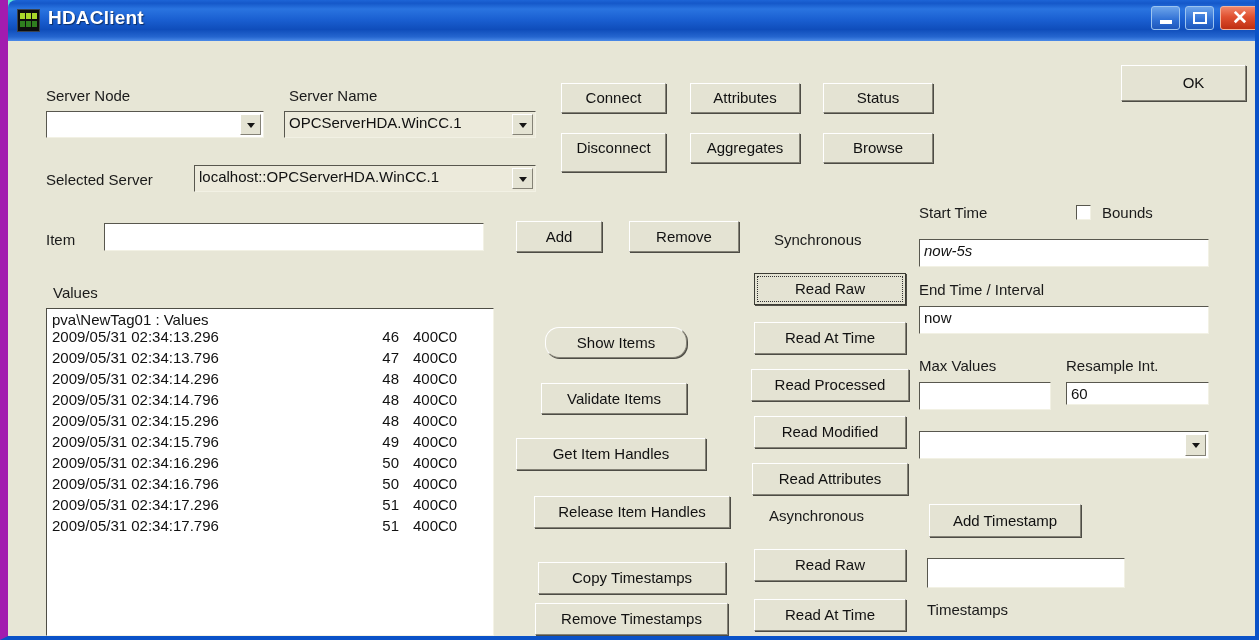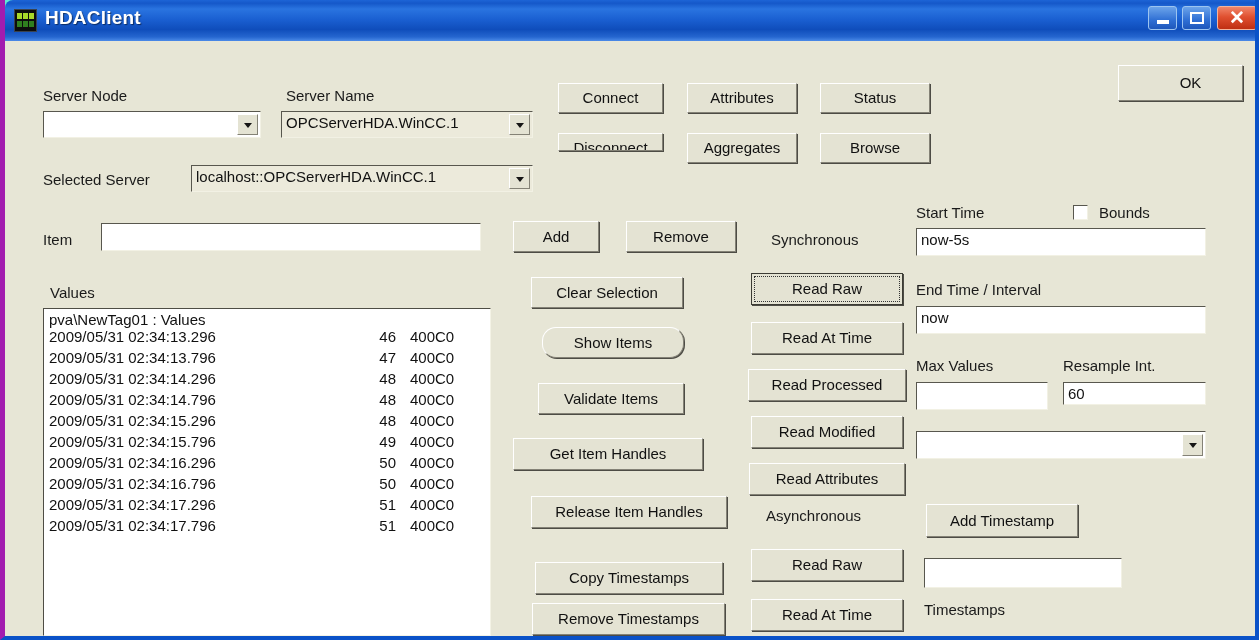--- a/index.html
+++ b/index.html
@@ -11,21 +11,21 @@
     font-family: "Liberation Sans", sans-serif;
     overflow: hidden;
   }
 
   
   #window {
     position: absolute;
     left: 0; top: 0;
     width: 1259px; height: 640px;
     box-sizing: border-box;
-    border-left: 5px solid #a21caf;
+    border-left: 8px solid #a21caf;
     border-right: 4px solid #0a52c8;
     border-bottom: 4px solid #0a52c8;
     background: #5eead4;
     overflow: hidden;
   }
 
   
   #titlebar {
     position: absolute;
     left: 0; top: 0;
@@ -298,21 +298,21 @@
 
     <div class="btn" style="left:553px; top:42px; width:105px; height:30px; line-height:28px;">
       <span>Connect</span>
     </div>
     <div class="btn" style="left:682px; top:42px; width:110px; height:30px; line-height:28px;">
       <span>Attributes</span>
     </div>
     <div class="btn" style="left:815px; top:42px; width:110px; height:30px; line-height:28px;">
       <span>Status</span>
     </div>
-    <div class="btn" style="left:553px; top:92px; width:105px; height:18px; line-height:28px;">
+    <div class="btn" style="left:553px; top:92px; width:105px; height:39px; line-height:28px;">
       <span>Disconnect</span>
     </div>
     <div class="btn" style="left:682px; top:92px; width:110px; height:30px; line-height:28px;">
       <span>Aggregates</span>
     </div>
     <div class="btn" style="left:815px; top:92px; width:110px; height:30px; line-height:28px;">
       <span>Browse</span>
     </div>
 
     <div class="btn" style="left:1113px; top:24px; width:125px; height:36px; line-height:34px;padding-left:20px;">
@@ -379,23 +379,20 @@
             <span class="ql">400C0</span>
           </div>
           <div class="row">
             <span class="ts">2009/05/31 02:34:17.796</span>
             <span class="vl">51</span>
             <span class="ql">400C0</span>
           </div>
         </div>
     </div>
 
-    <div class="btn" style="left:526px; top:236px; width:152px; height:31px; line-height:29px;">
-      <span>Clear Selection</span>
-    </div>
     <div class="btn" style="left:537px; top:286px; width:142px; height:31px; line-height:29px;border-radius:14px;">
       <span>Show Items</span>
     </div>
     <div class="btn" style="left:533px; top:342px; width:146px; height:31px; line-height:29px;">
       <span>Validate Items</span>
     </div>
     <div class="btn" style="left:508px; top:397px; width:190px; height:32px; line-height:30px;">
       <span>Get Item Handles</span>
     </div>
     <div class="btn" style="left:526px; top:455px; width:196px; height:32px; line-height:30px;">
@@ -429,21 +426,21 @@
     <div class="btn" style="left:746px; top:508px; width:152px; height:32px; line-height:30px;">
       <span>Read Raw</span>
     </div>
     <div class="btn" style="left:746px; top:558px; width:152px; height:32px; line-height:30px;">
       <span>Read At Time</span>
     </div>
 
     <div class="lbl" style="left:911px; top:163px;">Start Time</div>
     <div class="chk" style="left:1068px; top:164px;"></div>
     <div class="lbl" style="left:1094px; top:163px;">Bounds</div>
-    <div class="field" style="left:911px; top:187px; width:290px; height:28px;">now-5s</div>
+    <div class="field" style="left:911px; top:198px; width:290px; height:28px;font-style:italic;">now-5s</div>
 
     <div class="lbl" style="left:911px; top:240px;">End Time / Interval</div>
     <div class="field" style="left:911px; top:265px; width:290px; height:28px;">now</div>
 
     <div class="lbl" style="left:911px; top:316px;">Max Values</div>
     <div class="lbl" style="left:1058px; top:316px;">Resample Int.</div>
     <div class="field" style="left:911px; top:341px; width:132px; height:28px;"></div>
     <div class="field" style="left:1058px; top:341px; width:143px; height:23px;">60</div>
 
     <div class="combo" style="left:911px; top:390px; width:290px; height:28px;">

